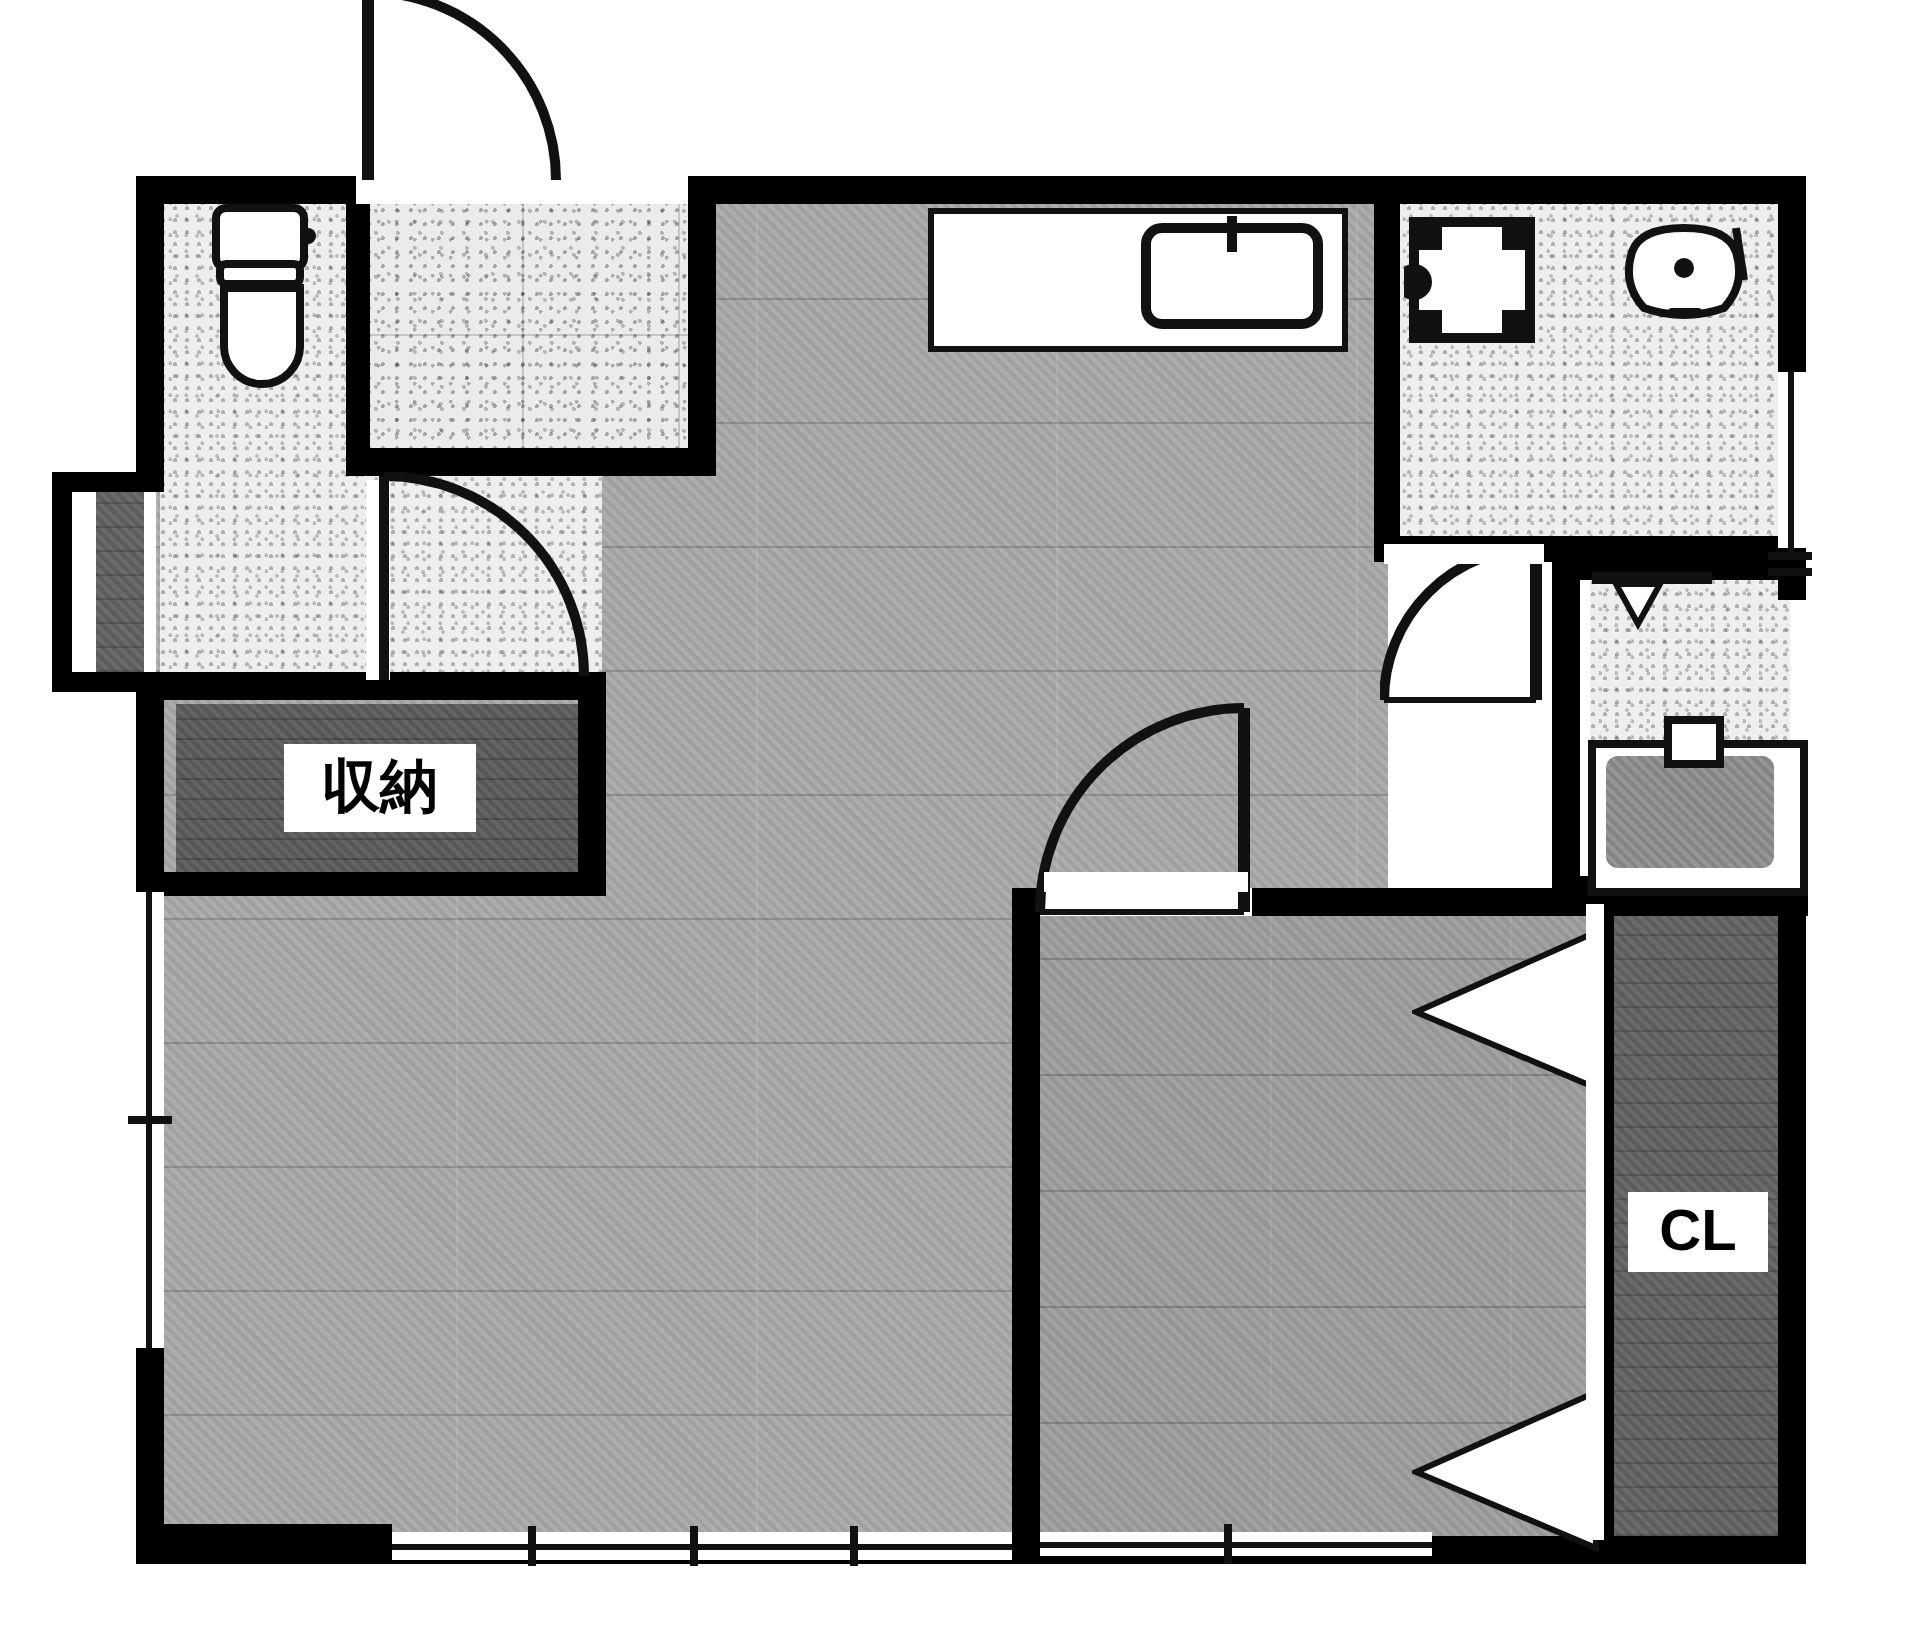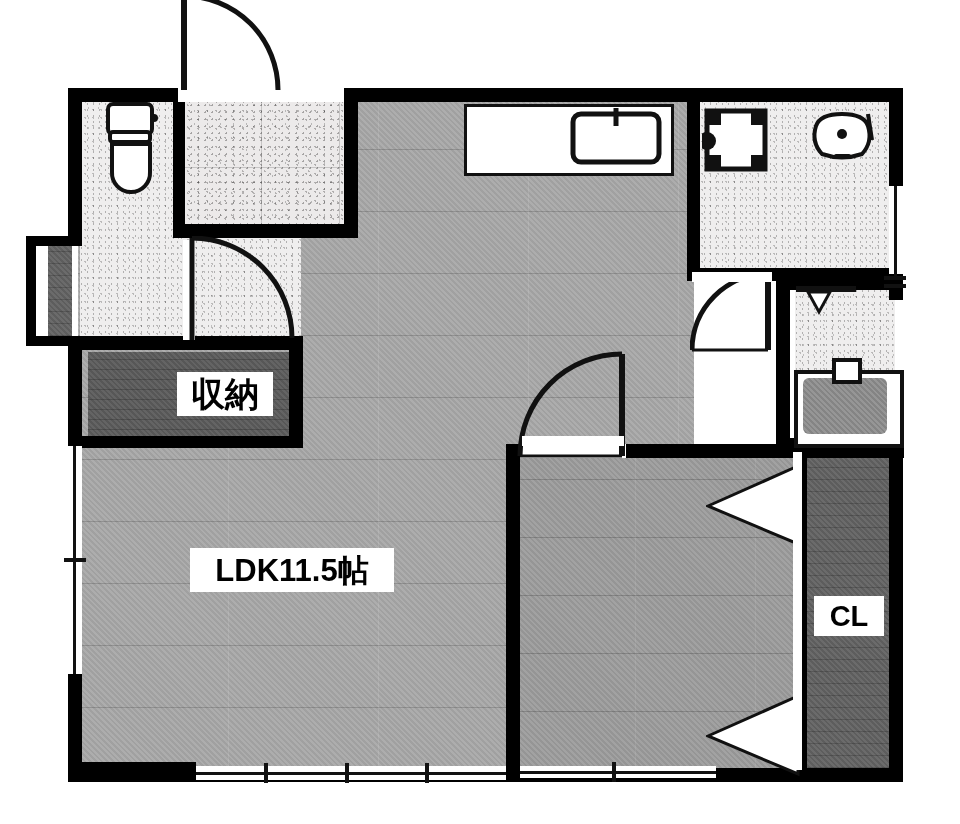--- a/index.html
+++ b/index.html
@@ -254,20 +254,19 @@
   <div class="white" style="left:68px;top:446px;width:14px;height:228px;"></div>
   <div class="winline" style="left:73px;top:446px;width:3px;height:228px;"></div>
   <div class="wintick" style="left:64px;top:558px;width:22px;height:4px;"></div>
 
   <div class="white" style="left:889px;top:186px;width:14px;height:88px;"></div>
   <div class="winline" style="left:894px;top:186px;width:3px;height:94px;"></div>
   <div class="wintick" style="left:884px;top:276px;width:22px;height:4px;"></div>
 
   <div class="wintick" style="left:884px;top:284px;width:22px;height:4px;"></div>
 
-  <div class="label" style="left:190px;top:548px;width:196px;height:40px;font-size:31px;">LDK11.5帖</div>
-
-
-  <div class="label" style="left:142px;top:372px;width:88px;height:40px;font-size:34px;margin-left:35px;">収納</div>
+
+
+  <div class="label" style="left:142px;top:372px;width:88px;height:40px;font-size:29px;">収納</div>
 
   <div class="label" style="left:814px;top:596px;width:62px;height:36px;font-size:29px;">CL</div>
 
 </div>
 
 </body></html>

